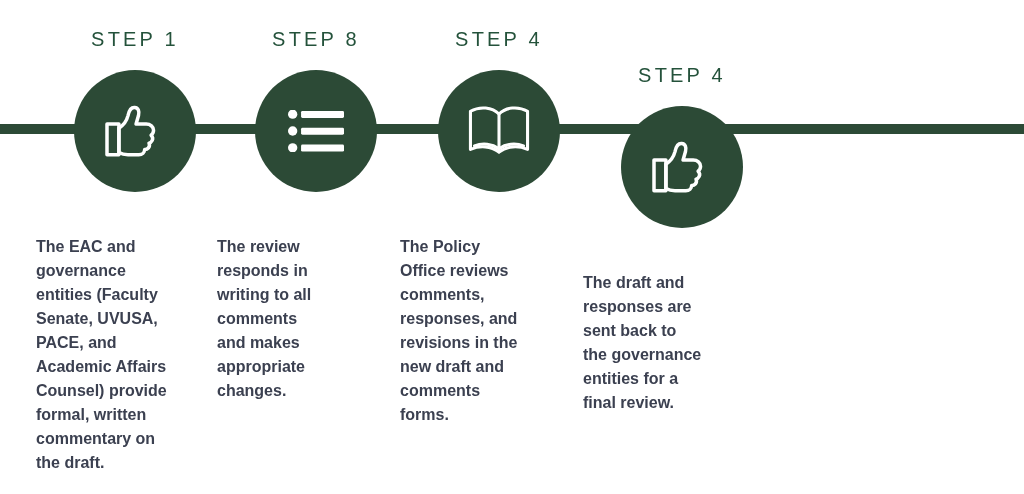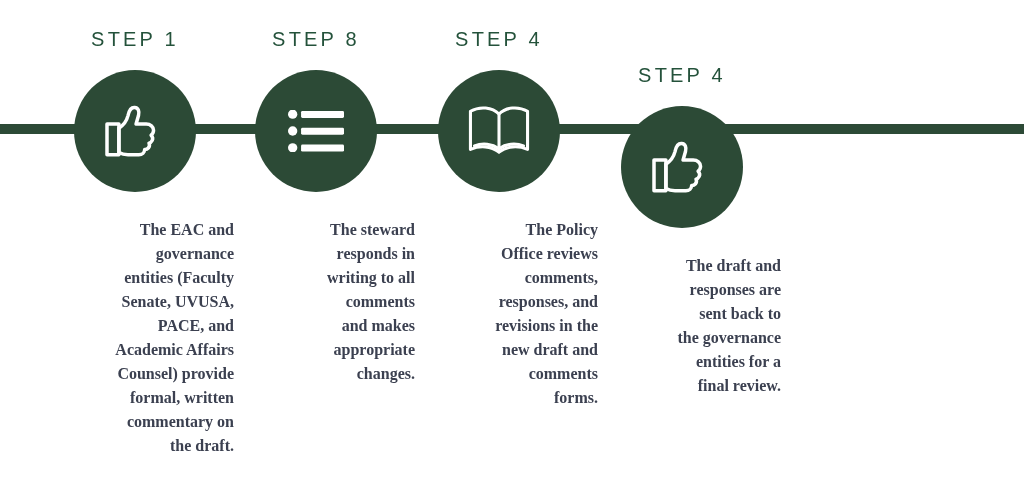--- a/index.html
+++ b/index.html
@@ -52,30 +52,29 @@
     width: 122px;
     height: 122px;
     border-radius: 50%;
     background: var(--green);
     display: flex;
     align-items: center;
     justify-content: center;
   }
   .step-desc {
     position: absolute;
-    top: 190px;
+    top: 207px;
     left: -8px;
     right: -8px;
-    text-align: right;
+    text-align: left;
     font-size: 16px;
     line-height: 24px;
     font-weight: 600;
     color: var(--text-dark);
     white-space: pre-line;
-    font-family: Liberation Serif, serif;
   }
   .icon { display: block; }
   .icon-thumbs-up { width: 70px; height: 70px; }
   .icon-list { width: 56px; height: 42px; }
   .icon-open-book { width: 68px; height: 54px; }
   .icon-megaphone { width: 76px; height: 68px; }
   .step1 { left: 44px; }
   .step2 { left: 225px; }
   .step3 { left: 408px; }
   .step4 { left: 591px; margin-top: 36px; }
@@ -144,21 +143,21 @@
 the draft.</div>
   </div>
 
   <div class="step step2">
     <div class="step-label">STEP 8</div>
     <div class="step-circle">
       <svg class="icon icon-list" style="color:var(--icon-white)">
           <use href="#icon-list"></use>
         </svg>
     </div>
-    <div class="step-desc">The steward
+    <div class="step-desc">The review
 responds in
 writing to all
 comments
 and makes
 appropriate
 changes.</div>
   </div>
 
   <div class="step step3">
     <div class="step-label">STEP 4</div>

